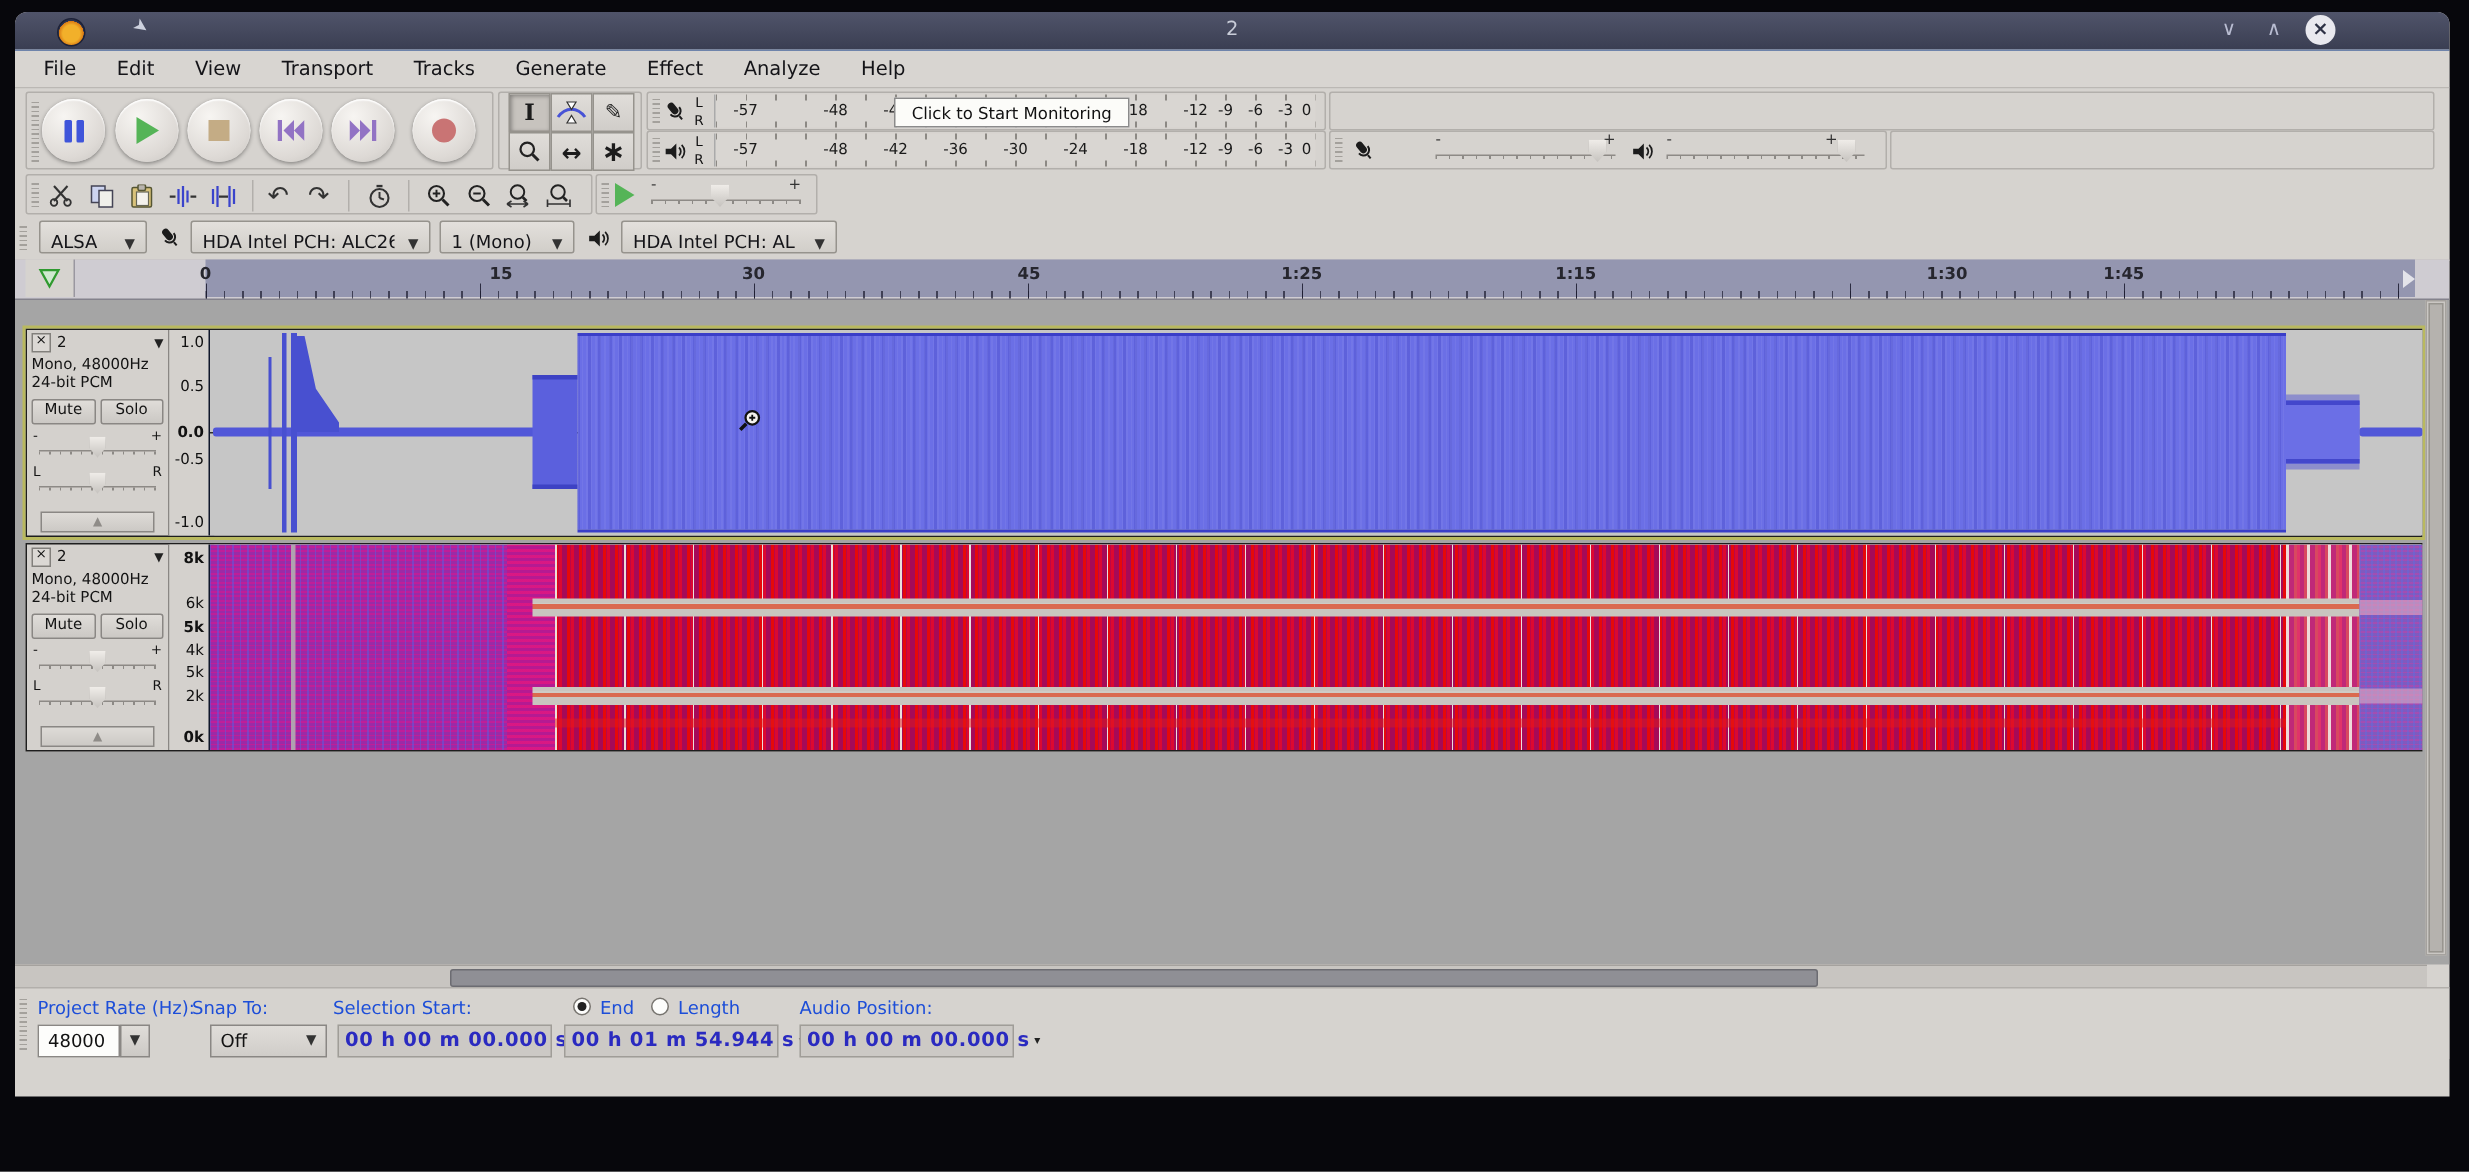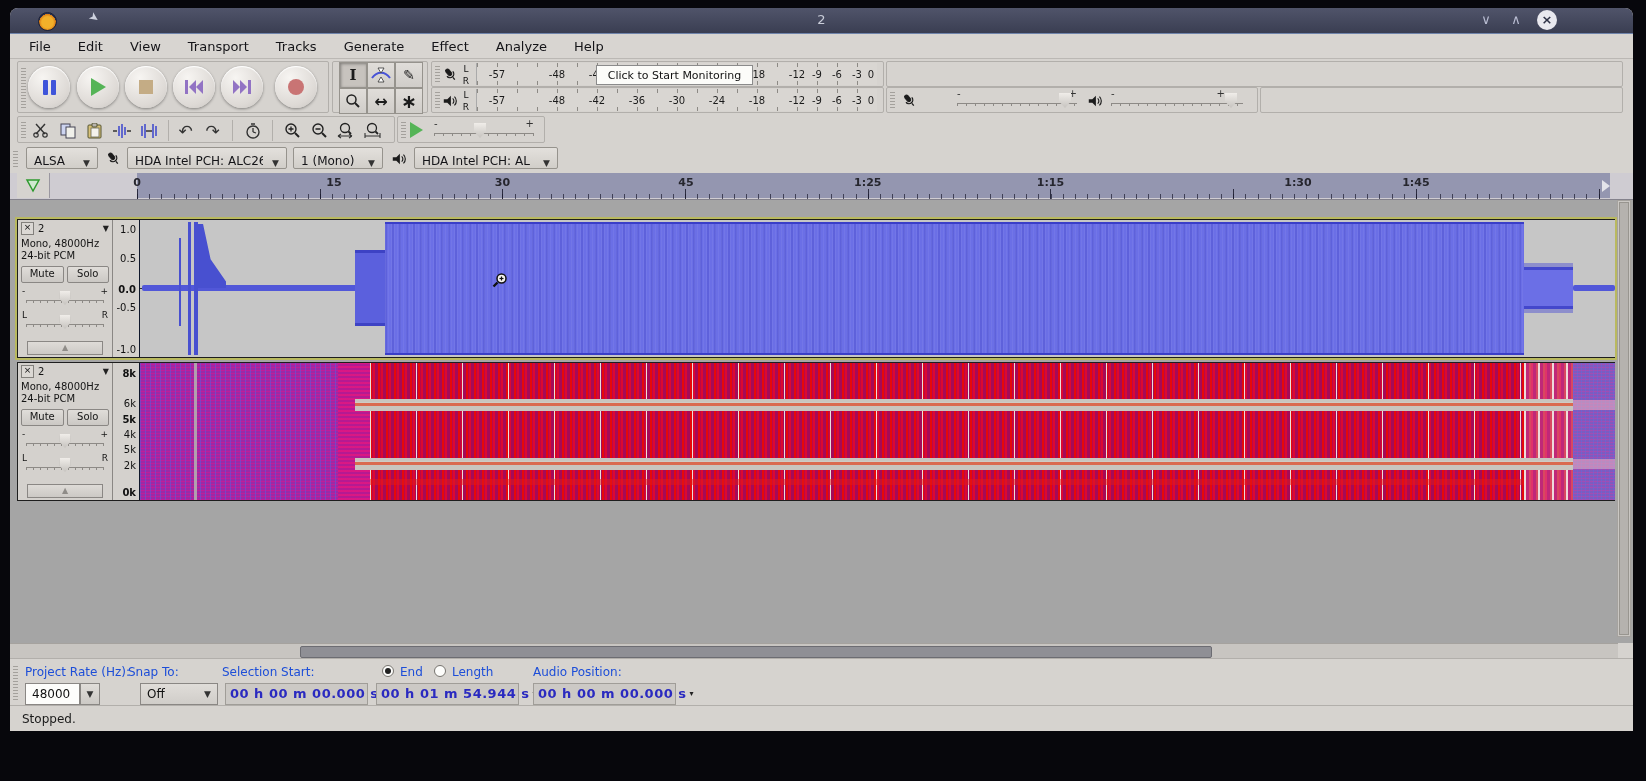--- a/index.html
+++ b/index.html
@@ -661,17 +661,14 @@
     <div class="timefield" style="left:366px;width:143px">
       <span>00 h 01 m 54.944 s</span>
       <span class="arr">▾</span>
     </div>
     <div class="timefield" style="left:523px;width:143px">
       <span>00 h 00 m 00.000 s</span>
       <span class="arr">▾</span>
     </div>
   </div>
 
-  <div class="statusbar">
-    <span>Stopped.</span>
-  </div>
 
 </div>
 
 </body></html>

